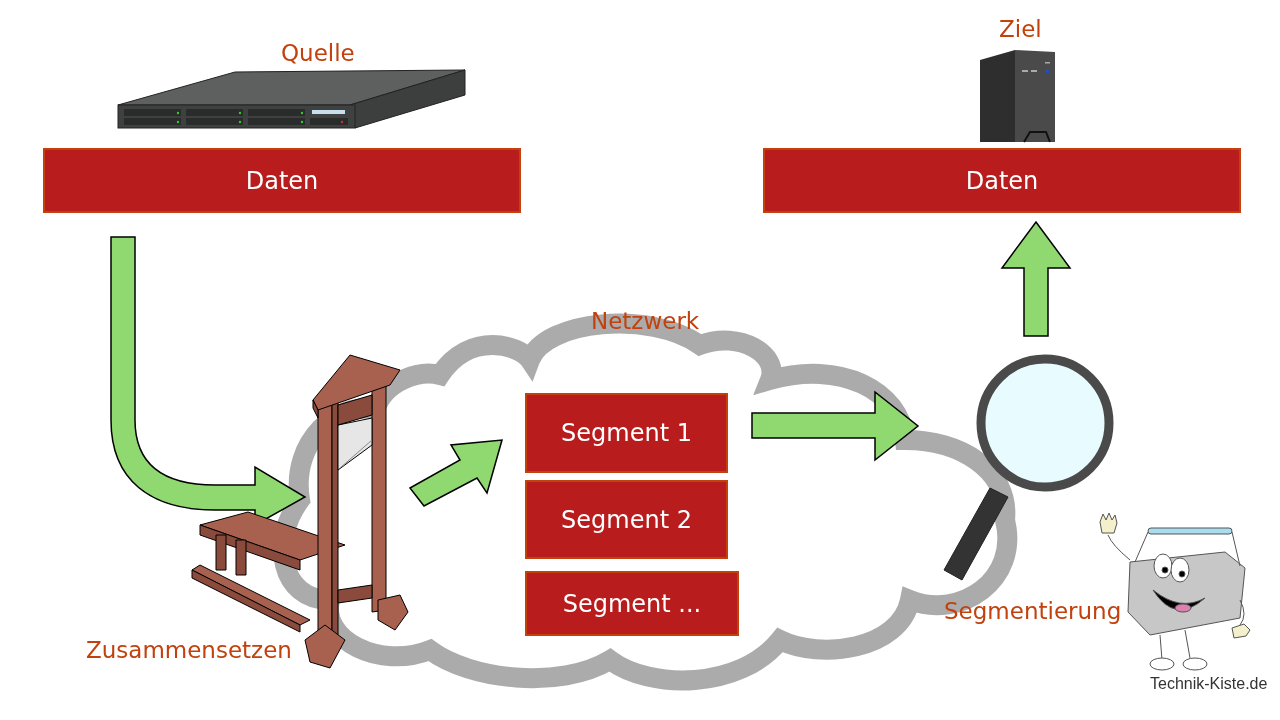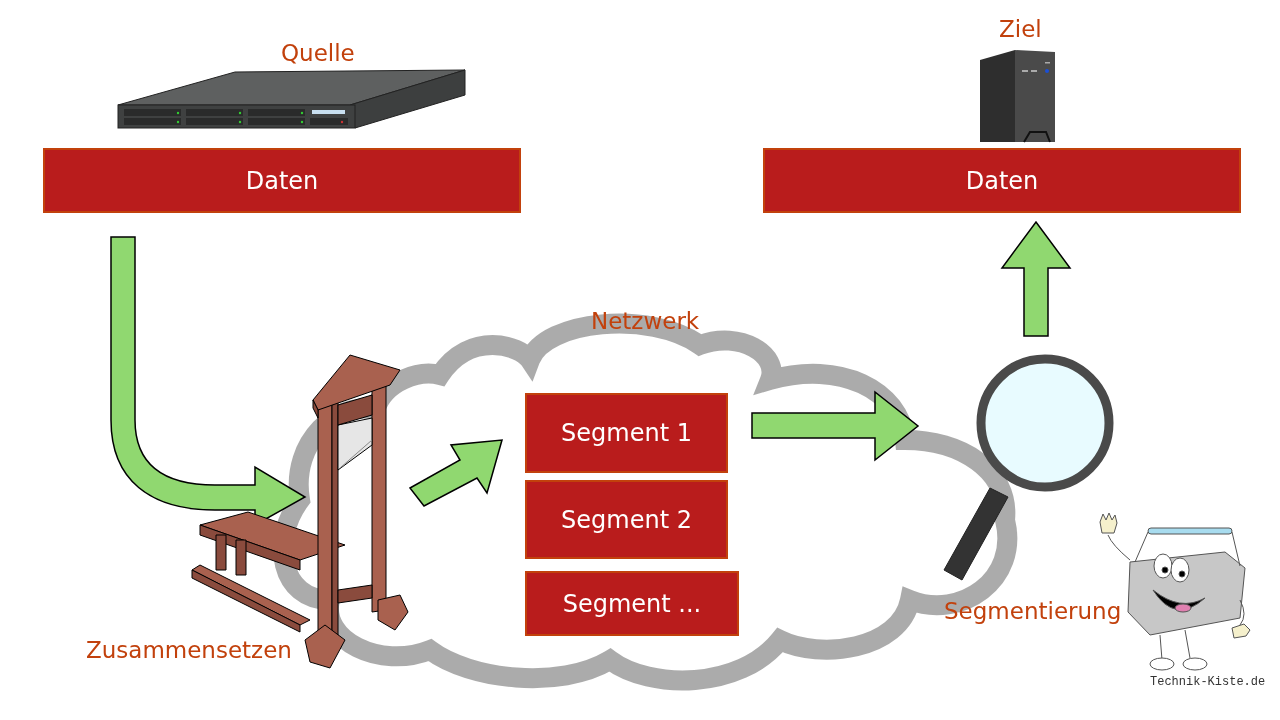--- a/index.html
+++ b/index.html
@@ -1,20 +1,20 @@
 <!DOCTYPE html>
 <html><head>
 <meta charset="utf-8">
 <style>
   html,body{margin:0;padding:0;background:#fff;}
   body{width:1280px;height:720px;position:relative;overflow:hidden;font-family:"DejaVu Sans",sans-serif;}
   .lbl{position:absolute;color:#c2410c;font-size:23px;white-space:nowrap;}
   .box{position:absolute;background:#b91c1c;border:2px solid #c2410c;color:#fff;font-size:24px;display:flex;align-items:center;justify-content:center;box-sizing:border-box;}
   svg.layer{position:absolute;left:0;top:0;}
-  .watermark{position:absolute;font-family:Liberation Mono, monospace;font-size:12px;color:#333;}
+  .watermark{position:absolute;font-family:Liberation Sans, sans-serif;font-size:16px;color:#333;}
 </style>
 </head>
 <body>
 
 <svg class="layer" width="1280" height="720" viewBox="0 0 1280 720">
 
   <g fill="none" stroke="#a6a6a6" stroke-width="20" opacity="0.95">
     <path d="M440,375 C470,330 520,345 530,360 C545,320 650,310 700,345 C740,330 780,355 770,380 C840,360 900,390 905,440 C960,440 1010,470 1005,520 C1020,580 960,620 910,600 C900,650 820,660 780,640 C740,690 650,690 610,660 C560,690 470,680 430,650 C380,670 320,640 330,600 C280,600 270,540 300,500 C290,440 340,400 375,410 C385,380 420,370 440,375 Z"></path>
   </g>
 

